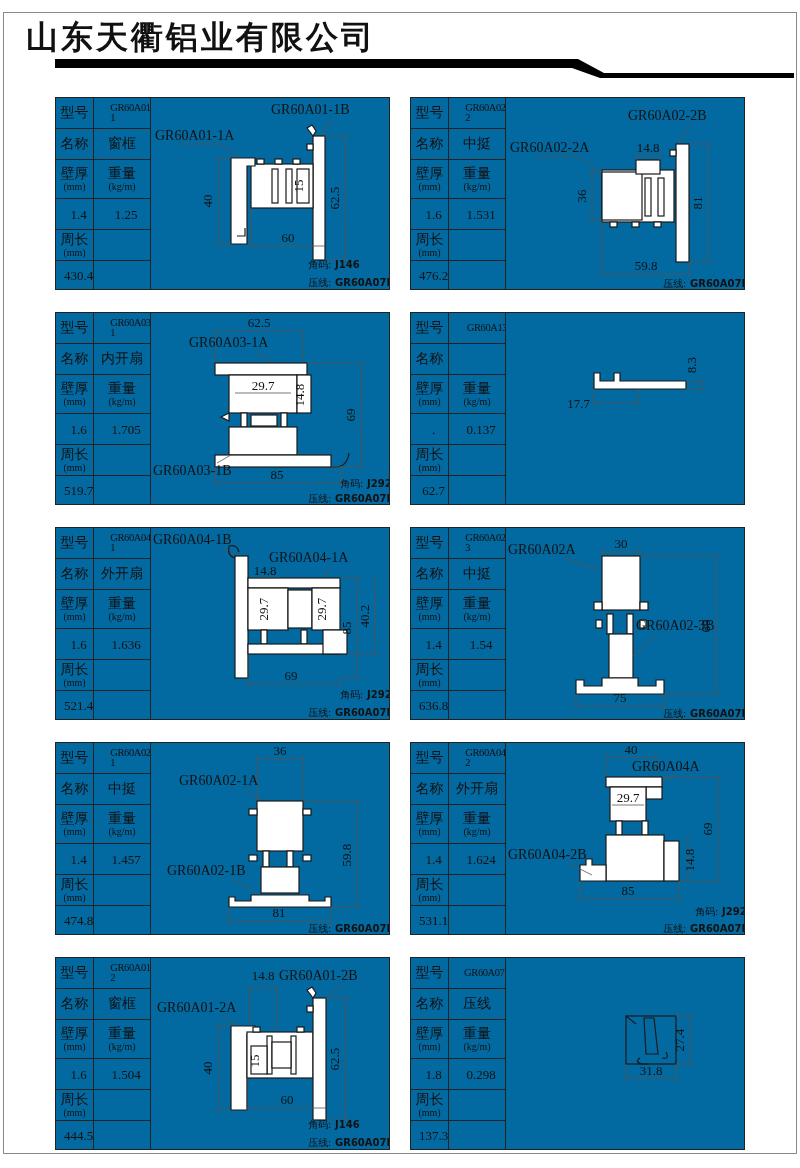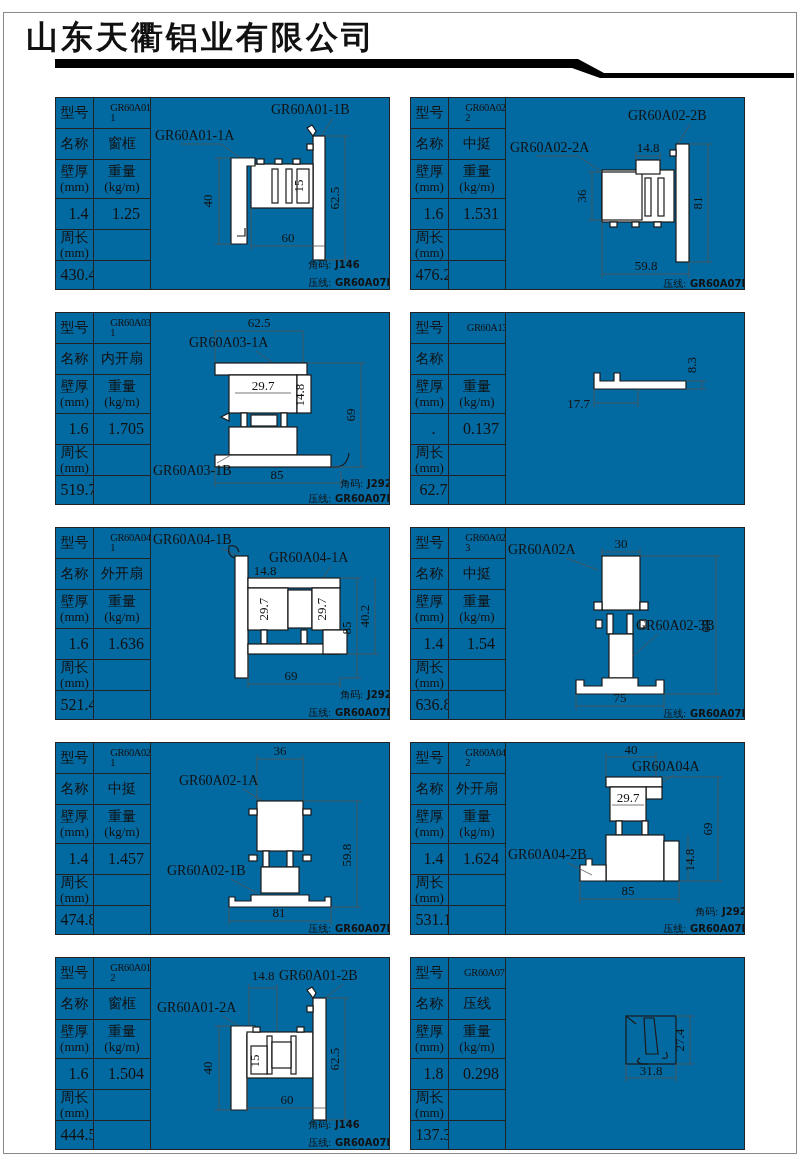--- a/index.html
+++ b/index.html
@@ -9,22 +9,22 @@
   .company{position:absolute;left:26px;top:16px;font-size:32px;font-weight:bold;letter-spacing:3px;white-space:nowrap;}
   .series{position:absolute;left:460px;top:40px;font-size:19px;letter-spacing:1px;white-space:nowrap;}
   .rulebar{position:absolute;left:0;top:0;width:800px;height:90px;}
   .cell{position:absolute;width:335px;height:193px;border:1px solid #222;box-sizing:border-box;background:#0369a1;}
   .pt{position:absolute;left:0;top:0;width:95px;height:191px;display:grid;
       grid-template-columns:38px 1fr;grid-template-rows:31px 31px 39px 31px 31px 1fr;}
   .tc{border-right:1px solid #222;border-bottom:1px solid #222;display:flex;flex-direction:column;
       align-items:center;justify-content:center;overflow:hidden;line-height:1;}
   .tc:nth-last-child(-n+2){border-bottom:none;}
   .lab{font-size:14px;}
-  .unit{font-size:13px;margin-top:1px;}
-  .val{font-size:16px;margin-left:8px;}
+  .unit{font-size:10px;margin-top:1px;}
+  .val{font-size:13px;margin-left:8px;}
   .model{font-size:10.5px;letter-spacing:-0.4px;padding-left:20px;}
   .draw{position:absolute;left:95px;top:0;}
   svg text{font-family:"Liberation Serif","DejaVu Serif",serif;fill:#111;}
   .pl{font-size:14px;}
   .dt{font-size:13px;}
   .cl{font-size:10px;}
   .cv{font-size:10px;font-weight:bold;font-family:"DejaVu Sans","Liberation Sans",sans-serif;}
   .pf{fill:#fff;stroke:#1a1a1a;stroke-width:1.2;}
   .po{fill:none;stroke:#1a1a1a;stroke-width:1.2;}
   .dl{fill:none;stroke:#555;stroke-width:0.8;}

